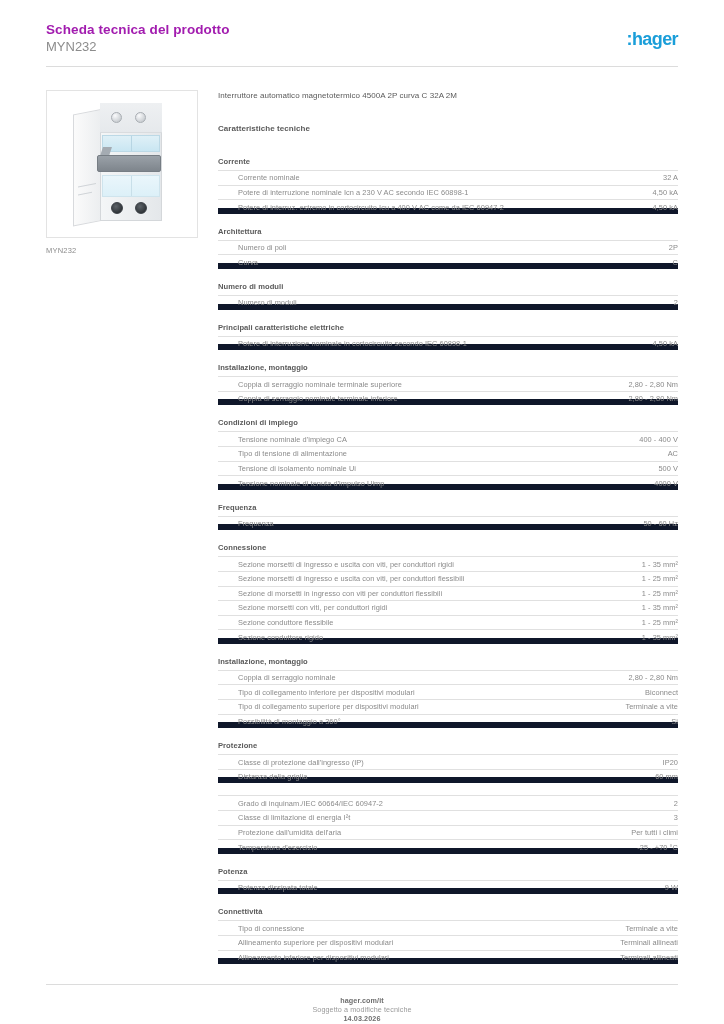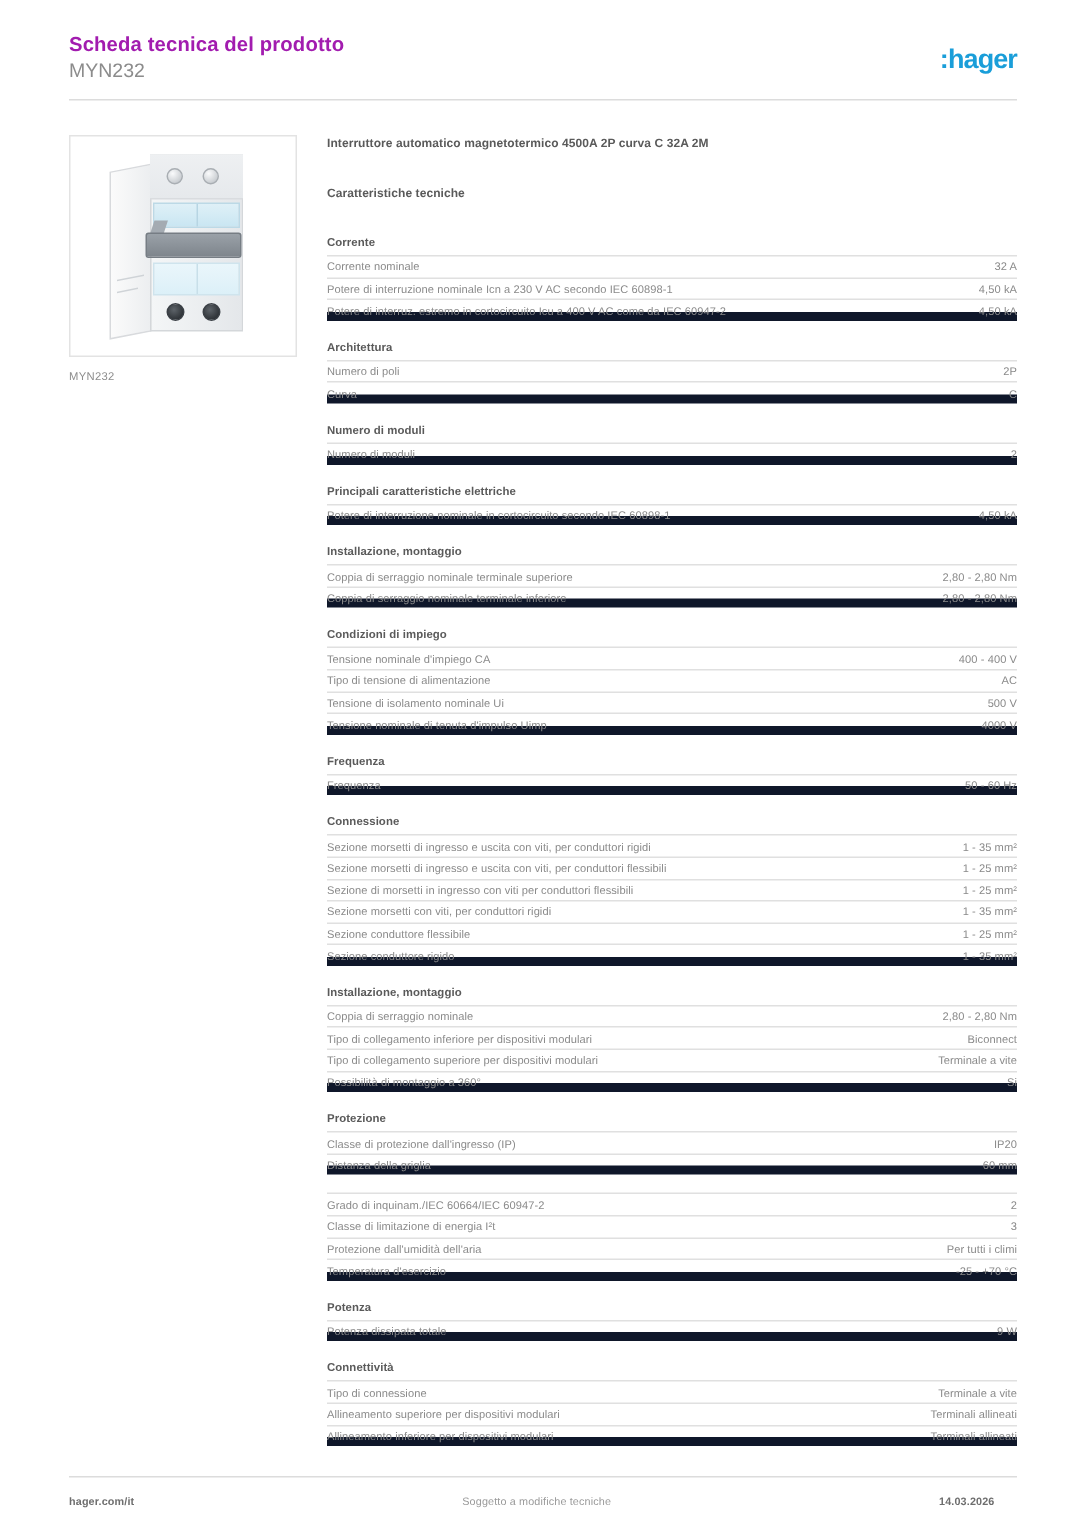--- a/index.html
+++ b/index.html
@@ -152,21 +152,21 @@
 
   
   .spec-col {
     position: absolute;
     left: 218px;
     top: 90px;
     width: 460px;
   }
   .product-headline {
     font-size: 8px;
-    font-weight: bold;
+    font-weight: normal;
     color: #5a5a5a;
     letter-spacing: 0.05px;
     margin: 0 0 22px 0;
     line-height: 11px;
   }
   .section-title {
     font-size: 8px;
     font-weight: bold;
     color: #5a5a5a;
     letter-spacing: 0.05px;
@@ -192,20 +192,21 @@
     height: 14.6px;
     padding-top: 2.4px;
   }
   .group .spec-row:last-child { border-bottom: 6px solid #0f172a; }
   .spec-label {
     font-size: 7.4px;
     color: #8a8a8a;
     letter-spacing: 0.05px;
     line-height: 9px;
     white-space: nowrap;
+    margin-left: 20px;
   }
   .spec-value {
     font-size: 7.4px;
     color: #8a8a8a;
     letter-spacing: 0.05px;
     line-height: 9px;
     white-space: nowrap;
     text-align: right;
     padding-left: 10px;
   }
@@ -215,24 +216,26 @@
     position: absolute;
     left: 46px;
     right: 46px;
     top: 984px;
     height: 1px;
     background: #dcdcdc;
   }
   .page-footer {
     position: absolute;
     left: 46px;
-    right: 61px;
+    right: 46px;
     top: 996px;
     height: 14px;
     display: flex;
+    align-items: center;
+    flex-direction: column;
   }
   .footer-left {
     font-size: 7.2px;
     font-weight: bold;
     color: #6e6e6e;
     letter-spacing: 0.1px;
     flex: 0 0 auto;
   }
   .footer-center {
     flex: 1 1 auto;

